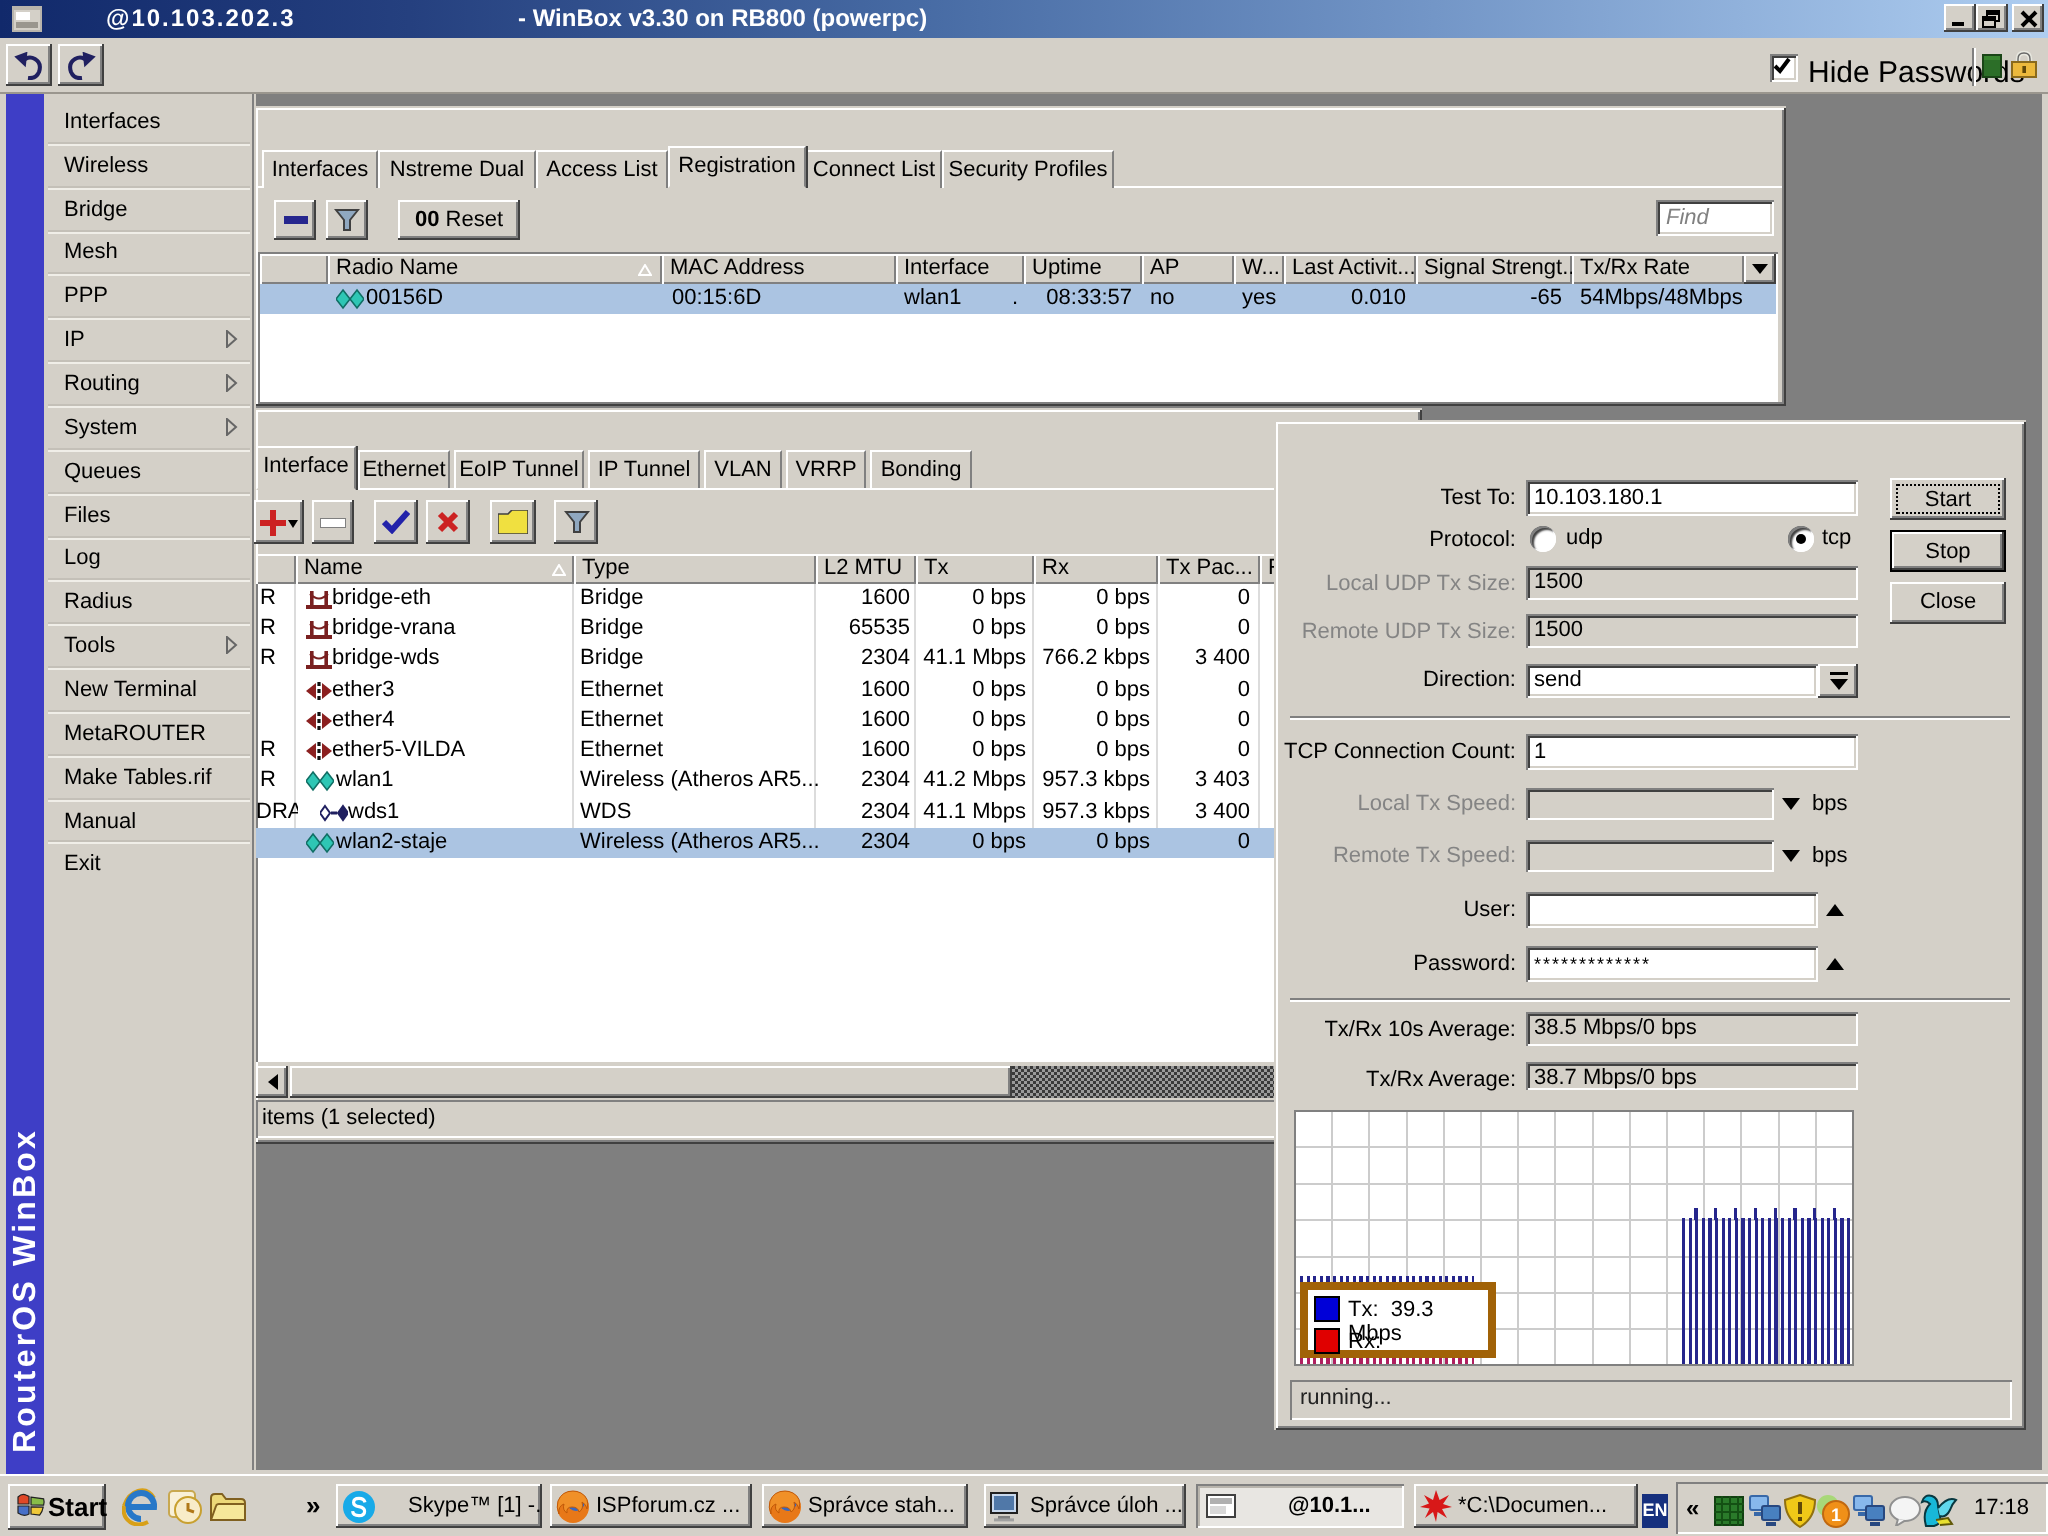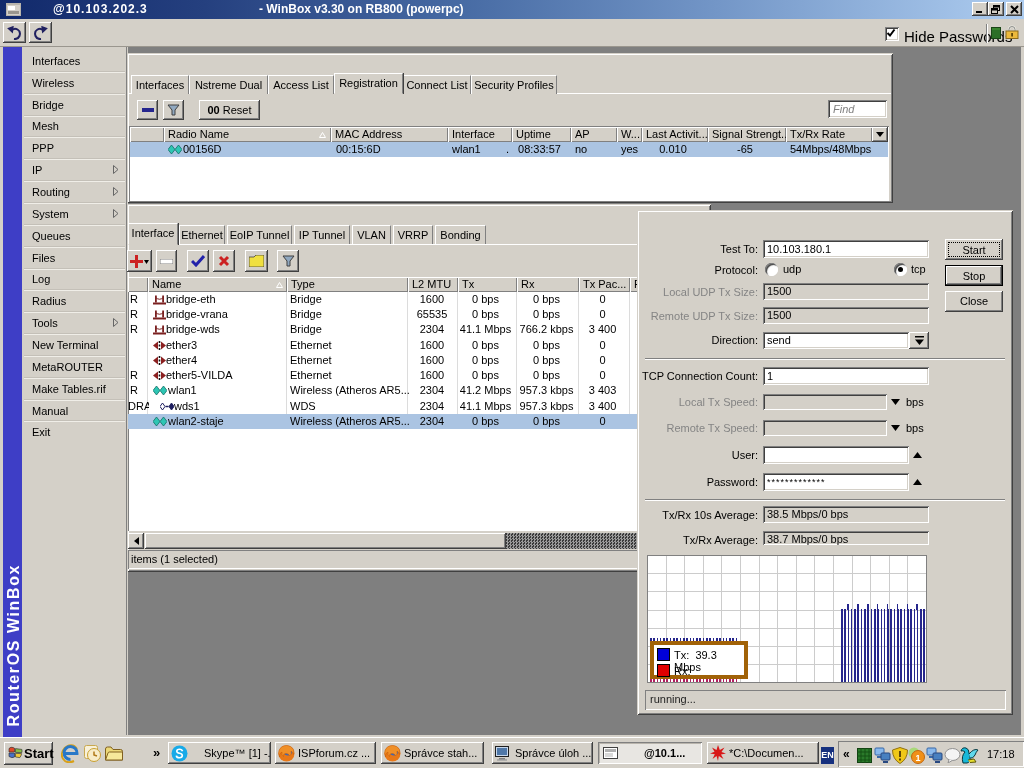--- a/index.html
+++ b/index.html
@@ -11,21 +11,21 @@
 .sl{box-shadow:inset 1px 1px 0 #808080,inset -1px -1px 0 #fff}
 .win{background:#d4d0c8;box-shadow:inset 1px 1px 0 #d4d0c8,inset -1px -1px 0 #404040,inset 2px 2px 0 #fff,inset -2px -2px 0 #808080}
 .th{background:#d4d0c8;box-shadow:inset 1px 1px 0 #fff,inset -1px -1px 0 #808080;line-height:15px;padding-left:4px;overflow:hidden;white-space:nowrap}
 .tb{background:#d4d0c8;box-shadow:inset -1px -1px 0 #404040,inset 1px 1px 0 #fff,inset -2px -2px 0 #808080,inset 2px 2px 0 #d4d0c8;display:flex;align-items:center;justify-content:center}
 .tab{background:#d4d0c8;border-top:1px solid #fff;border-left:1px solid #fff;border-right:1px solid #808080;text-align:center;line-height:19px;white-space:nowrap}
 .w{color:#fff;font-weight:bold;font-size:12px;white-space:nowrap}
 .xbtn{background:#d4d0c8;box-shadow:inset -1px -1px 0 #404040,inset 1px 1px 0 #fff,inset -2px -2px 0 #808080,inset 2px 2px 0 #d4d0c8;display:flex;align-items:center;justify-content:center;font-weight:bold;font-size:11px}
 .lbl{text-align:right;line-height:17px;white-space:nowrap}
 .glbl{color:#848484}
 .cell{position:absolute;line-height:15px;white-space:nowrap;overflow:hidden}
-.num{text-align:center}
+.num{text-align:right}
 .tsk{background:#d4d0c8;box-shadow:inset -1px -1px 0 #404040,inset 1px 1px 0 #fff,inset -2px -2px 0 #808080;display:flex;align-items:center;padding-left:3px;white-space:nowrap;overflow:hidden}
 .mi{left:32px;width:95px;height:22px;line-height:22px;font-size:11px}
 .arr{position:absolute;left:81px;top:6px}
 .row{left:0px;width:582px;height:15px}
 .ib{position:absolute}
 </style></head>
 <body>
 
 <div class="a" style="left:0;top:0;width:1024px;height:19px;background:linear-gradient(90deg,#11296b 0%,#25407f 20%,#476ba4 45%,#7396c7 70%,#aecdf0 100%)">
  <svg class="a" style="left:6px;top:3px" width="15" height="13" viewBox="0 0 15 13">

